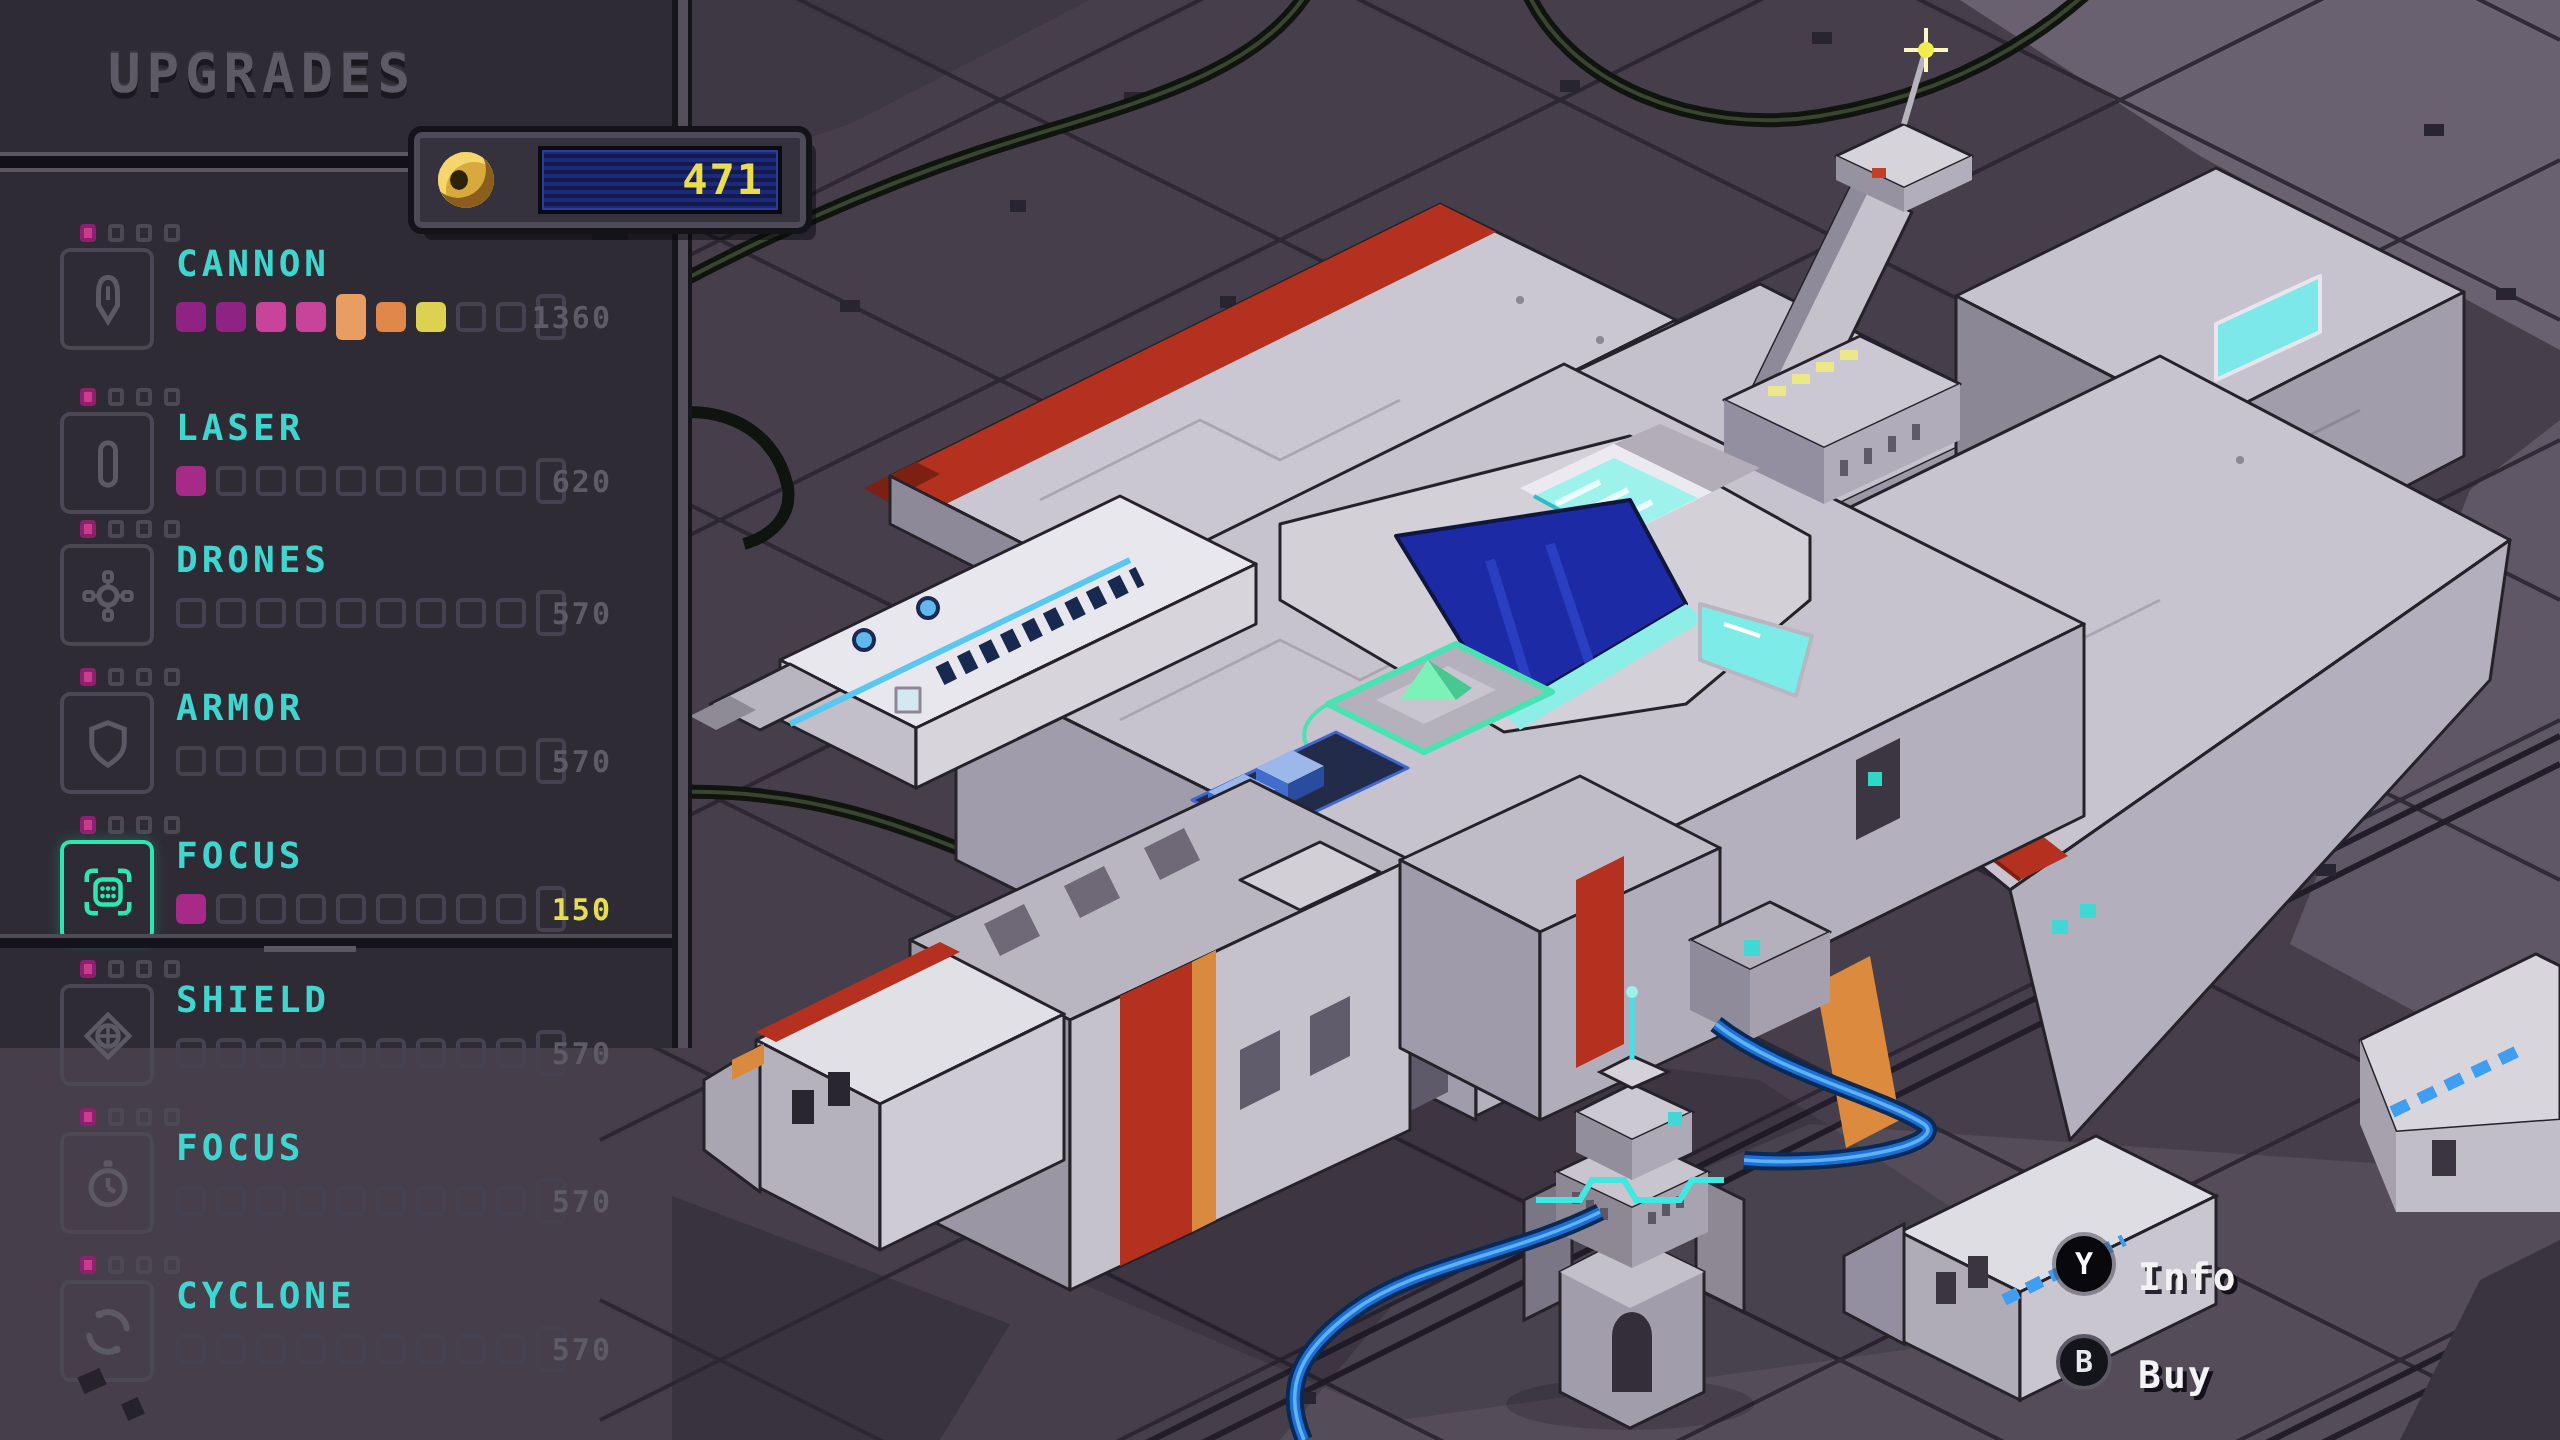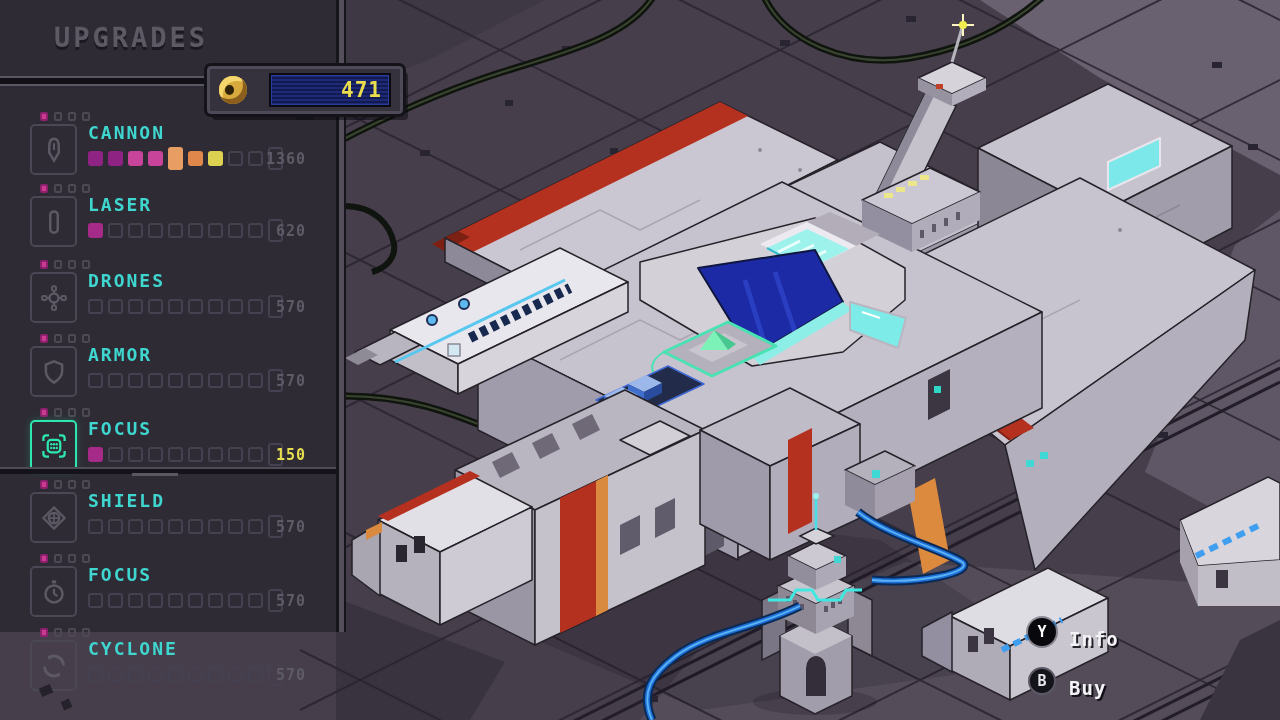--- a/index.html
+++ b/index.html
@@ -5,21 +5,21 @@
   html,body{margin:0;padding:0;}
   body{
     width:1280px;height:720px;overflow:hidden;position:relative;
     background:#463f4b;
     font-family:"DejaVu Sans Mono","Liberation Mono",monospace;
   }
   .scene{position:absolute;left:0;top:0;width:1280px;height:720px;z-index:1;}
 
   
   .panel{
-    position:absolute;left:0;top:0;width:346px;height:632px;z-index:5;
+    position:absolute;left:0;top:0;width:346px;height:524px;z-index:5;
     background:linear-gradient(90deg,#2e2b34 0,#2e2b34 336px,#17151c 336px,#17151c 339px,#544f5b 339px,#544f5b 344px,#17151c 344px,#17151c 346px);
   }
   .panel-title{
     position:absolute;left:54px;top:22px;
     font-size:27px;font-weight:bold;letter-spacing:3px;color:#5d5965;
     text-shadow:0 3px 0 #1b1920,0 -1px 0 rgba(255,255,255,0.06);
   }
   .title-divider{
     position:absolute;left:0;top:76px;width:222px;height:6px;
     background:#131118;border-top:2px solid #5a5662;border-bottom:2px solid #5a5662;
@@ -438,21 +438,21 @@
           <span class="pip filled" style="background: rgb(200, 67, 154);"></span>
           <span class="pip tall filled" style="background: rgb(232, 158, 98);"></span>
           <span class="pip filled" style="background: rgb(224, 135, 75);"></span>
           <span class="pip filled" style="background: rgb(221, 209, 82);"></span>
           <span class="pip"></span>
           <span class="pip"></span>
           <span class="pip tall"></span>
         </div>
         <div class="price">1360</div>
       </div>
-      <div class="row" style="top: 184px;">
+      <div class="row" style="top: 194px;">
         <div class="rivets">
           <span class="rivet lit"></span>
           <span class="rivet"></span>
           <span class="rivet"></span>
           <span class="rivet"></span>
         </div>
         <div class="iconbox">
           <svg>
             <use href="#sym-laser-icon"></use>
           </svg>

